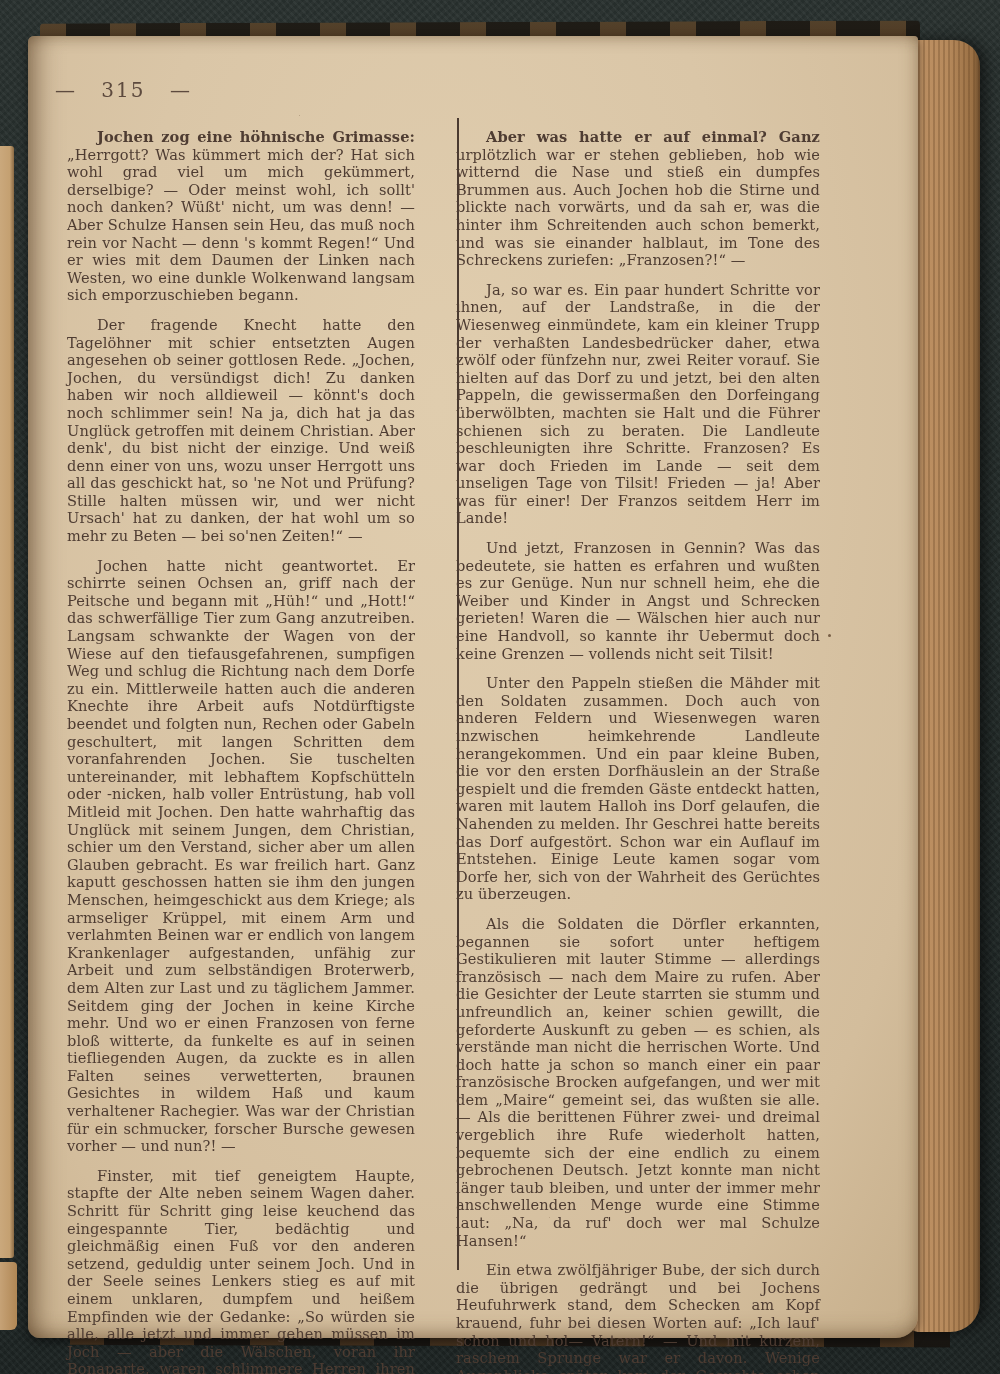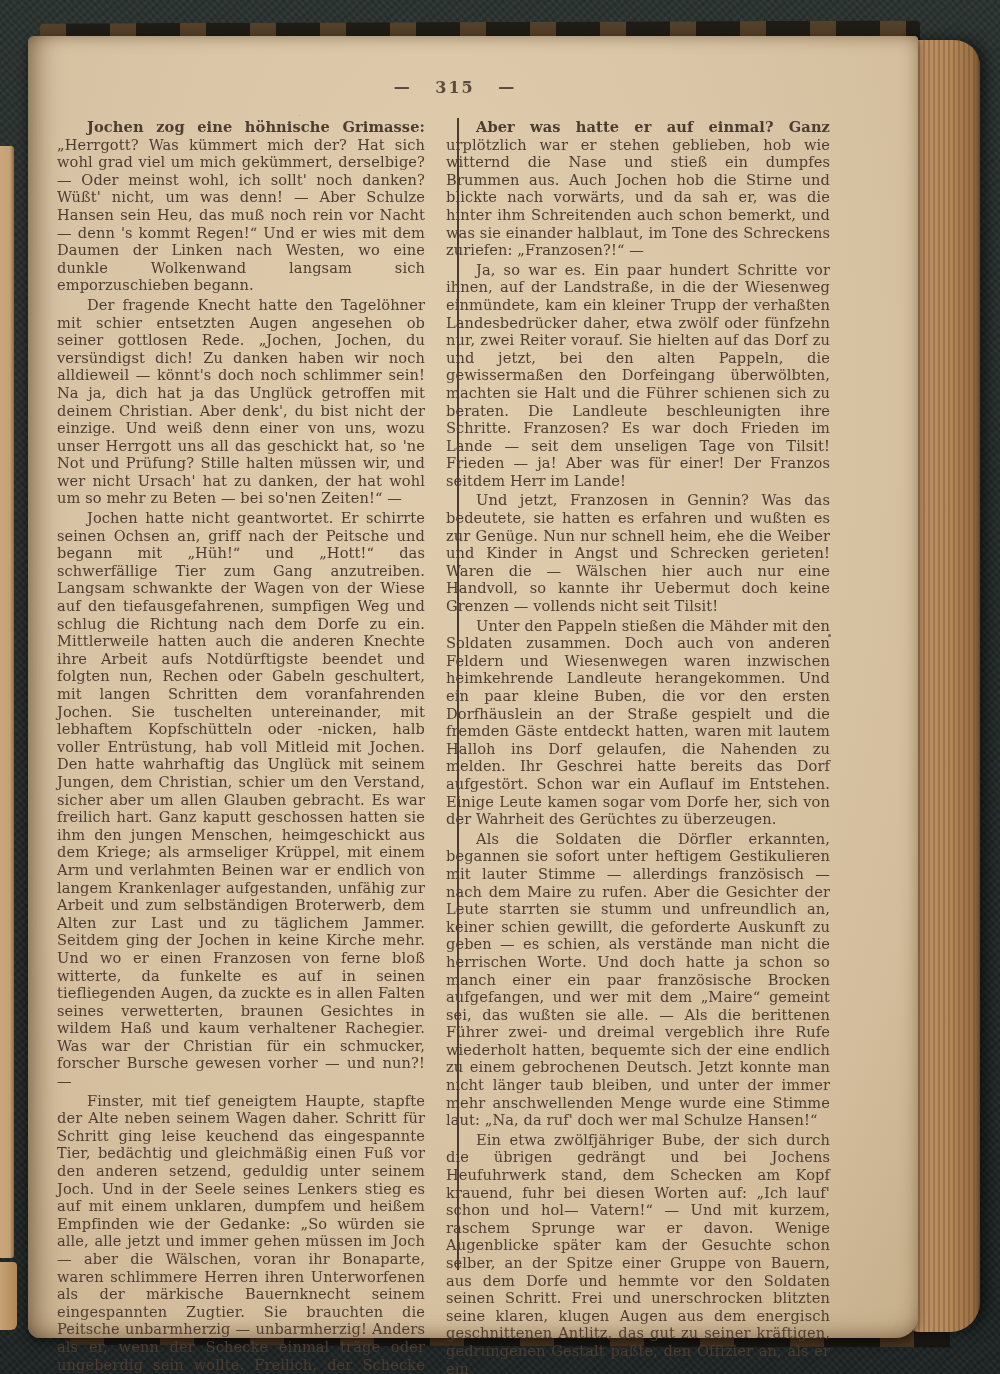--- a/index.html
+++ b/index.html
@@ -85,46 +85,44 @@
       inset -10px 0 18px -10px rgba(90,62,32,0.35),
       inset 0 -14px 22px -12px rgba(84,58,30,0.45),
       inset 0 10px 16px -10px rgba(84,58,30,0.35),
       0 4px 10px rgba(0,0,0,0.5);
   }
 
   .page-number {
     position: absolute;
     top: 42px; left: 27px;
     width: 800px;
-    text-align: center;
-    font-size: 16px;
+    font-size: 20px;
     letter-spacing: 2px;
     word-spacing: 16px;
     color: #5d4a3e;
-    font-weight: bold;
   }
 
   .text-columns {
     position: absolute;
     top: 80px; left: 27px;
     width: 800px;
   }
 
   .col {
     position: absolute;
     top: 0;
     text-align: justify;
     font-size: 14.6px;
     line-height: 17.6px;
     color: #4e3c32;
     letter-spacing: 0.1px;
     hyphens: auto;
   }
   .col p {
-    margin: 2px;
+    margin: 12px;
     text-indent: 30px;
   }
   .col p.lead::first-line {
     font-weight: bold;
   }
   .col-left  { left: 0;     width: 372px; }
   .col-right { left: 389px; width: 388px; }
 
   .divider {
     position: absolute;

